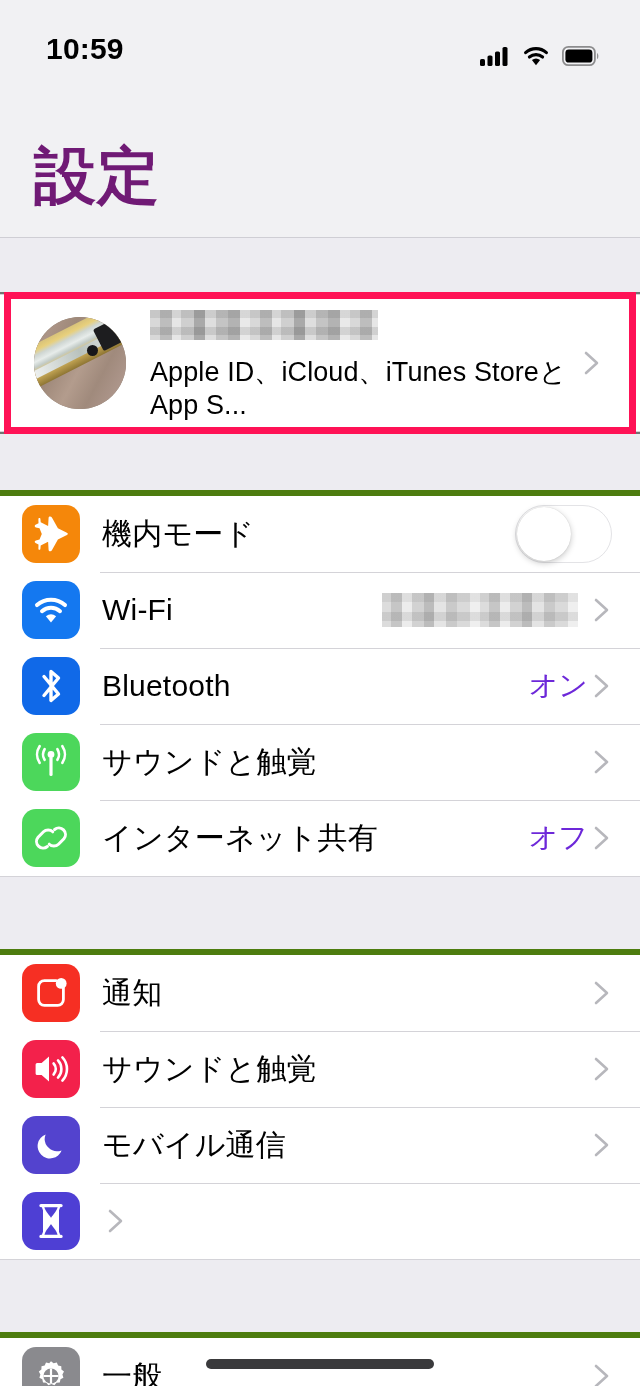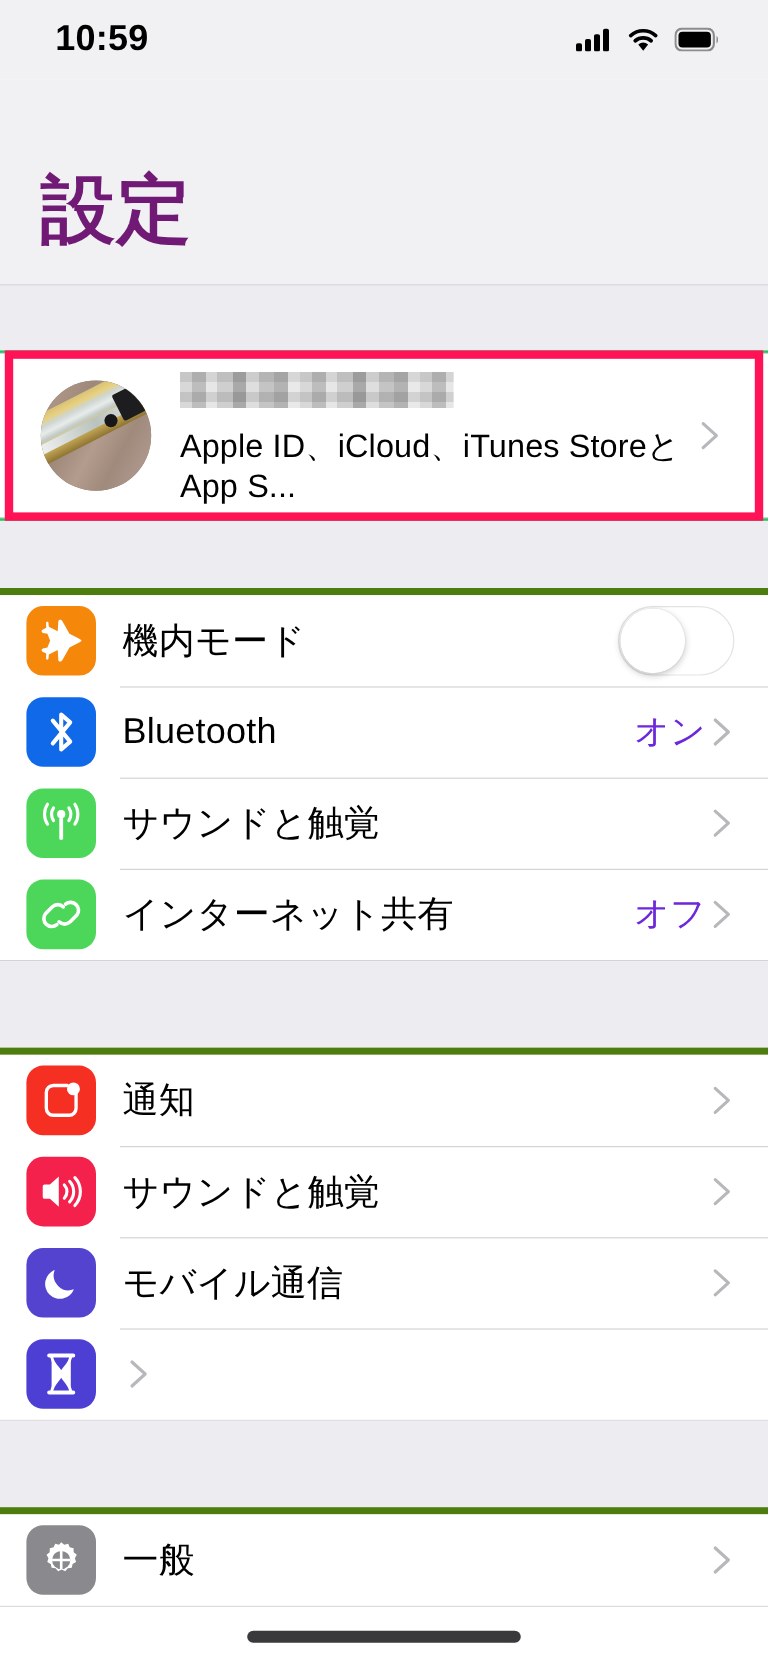--- a/index.html
+++ b/index.html
@@ -14,21 +14,21 @@
     -webkit-font-smoothing: antialiased;
     overflow: hidden;
     position: relative;
   }
 
   
   .statusbar {
     height: 66px;
     background: #F1F1F3;
     display: flex;
-    align-items: center;
+    align-items: flex-end;
     justify-content: space-between;
     padding: 0 40px 0 46px;
     box-sizing: border-box;
   }
   .status-time {
     font-size: 30px;
     font-weight: 600;
     color: #000;
     letter-spacing: 0.2px;
   }
@@ -113,21 +113,21 @@
     width: 26px;
     height: 26px;
     margin-right: 26px;
     flex: 0 0 26px;
   }
   .chevron svg { display: block; }
 
   
   .account-wrap {
     position: relative;
-    background: #22c55e;
+    background: #737373;
     padding: 2px 0;
   }
   .account-highlight {
     position: absolute;
     left: 4px;
     right: 4px;
     top: 0;
     bottom: 0;
     border: 7px solid #FF1256;
     box-sizing: border-box;
@@ -368,20 +368,36 @@
       <svg class="icon-svg" width="38" height="38" viewBox="0 0 38 38">
         <path d="M36 20.1c0-1.1-.6-2.1-1.6-2.6l-8.5-4.3-6-10.6c-.4-.7-1.1-1.1-1.9-1.1s-1.3.5-1.4 1.3l-.5 8.3-7.4-3.8-.3-3.2c0-.6-.5-1-1-1s-1 .4-1 1l.1 4.1-3 1.5c-.6.3-.9.9-.8 1.5.1.6.6 1.1 1.2 1.2l3.6.8 2.3 5.7-2.3 5.7-3.6.8c-.6.1-1.1.6-1.2 1.2-.1.6.2 1.2.8 1.5l3 1.5-.1 4.1c0 .6.4 1 1 1s1-.4 1-1l.3-3.2 7.4-3.8.5 8.3c.1.8.7 1.3 1.4 1.3s1.5-.4 1.9-1.1l6-10.6 8.5-4.3c1-.5 1.6-1.5 1.6-2.6z" fill="#fff"></path>
       </svg>
     </span>
     <span class="row-label">機内モード</span>
     <span class="toggle">
       <span class="knob"></span>
     </span>
   </div>
 
+  <div class="row">
+    <span class="row-icon" style="background:#1478F0">
+      <svg class="icon-svg" width="36" height="28" viewBox="0 0 36 28">
+        <path d="M18 26.6l-5.1-6.3a8.3 8.3 0 0110.2 0z" fill="#fff"></path>
+        <path d="M4 9.1a21 21 0 0128 0" stroke="#fff" stroke-width="4" fill="none" stroke-linecap="round"></path>
+        <path d="M9 15.2a13.6 13.6 0 0118 0" stroke="#fff" stroke-width="4" fill="none" stroke-linecap="round"></path>
+      </svg>
+    </span>
+    <span class="row-label">Wi-Fi</span>
+    <span class="wifi-redacted"></span>
+    <span class="chevron">
+      <svg class="icon-svg" width="26" height="26" viewBox="0 0 26 26">
+        <path d="M8 3l11 10L8 23" fill="none" stroke="#B7B7BC" stroke-width="2.6" stroke-linecap="round" stroke-linejoin="round"></path>
+      </svg>
+    </span>
+  </div>
 
   <div class="row">
     <span class="row-icon" style="background:#1069E8">
       <svg class="icon-svg" width="34" height="40" viewBox="0 0 34 40">
         <path d="M10 10.5L24.5 28 17 34.5V5.5L24.5 12 10 29.5" fill="none" stroke="#fff" stroke-width="3.4" stroke-linecap="round" stroke-linejoin="round"></path>
       </svg>
     </span>
     <span class="row-label">Bluetooth</span>
     <span class="row-value">オン</span>
     <span class="chevron">

